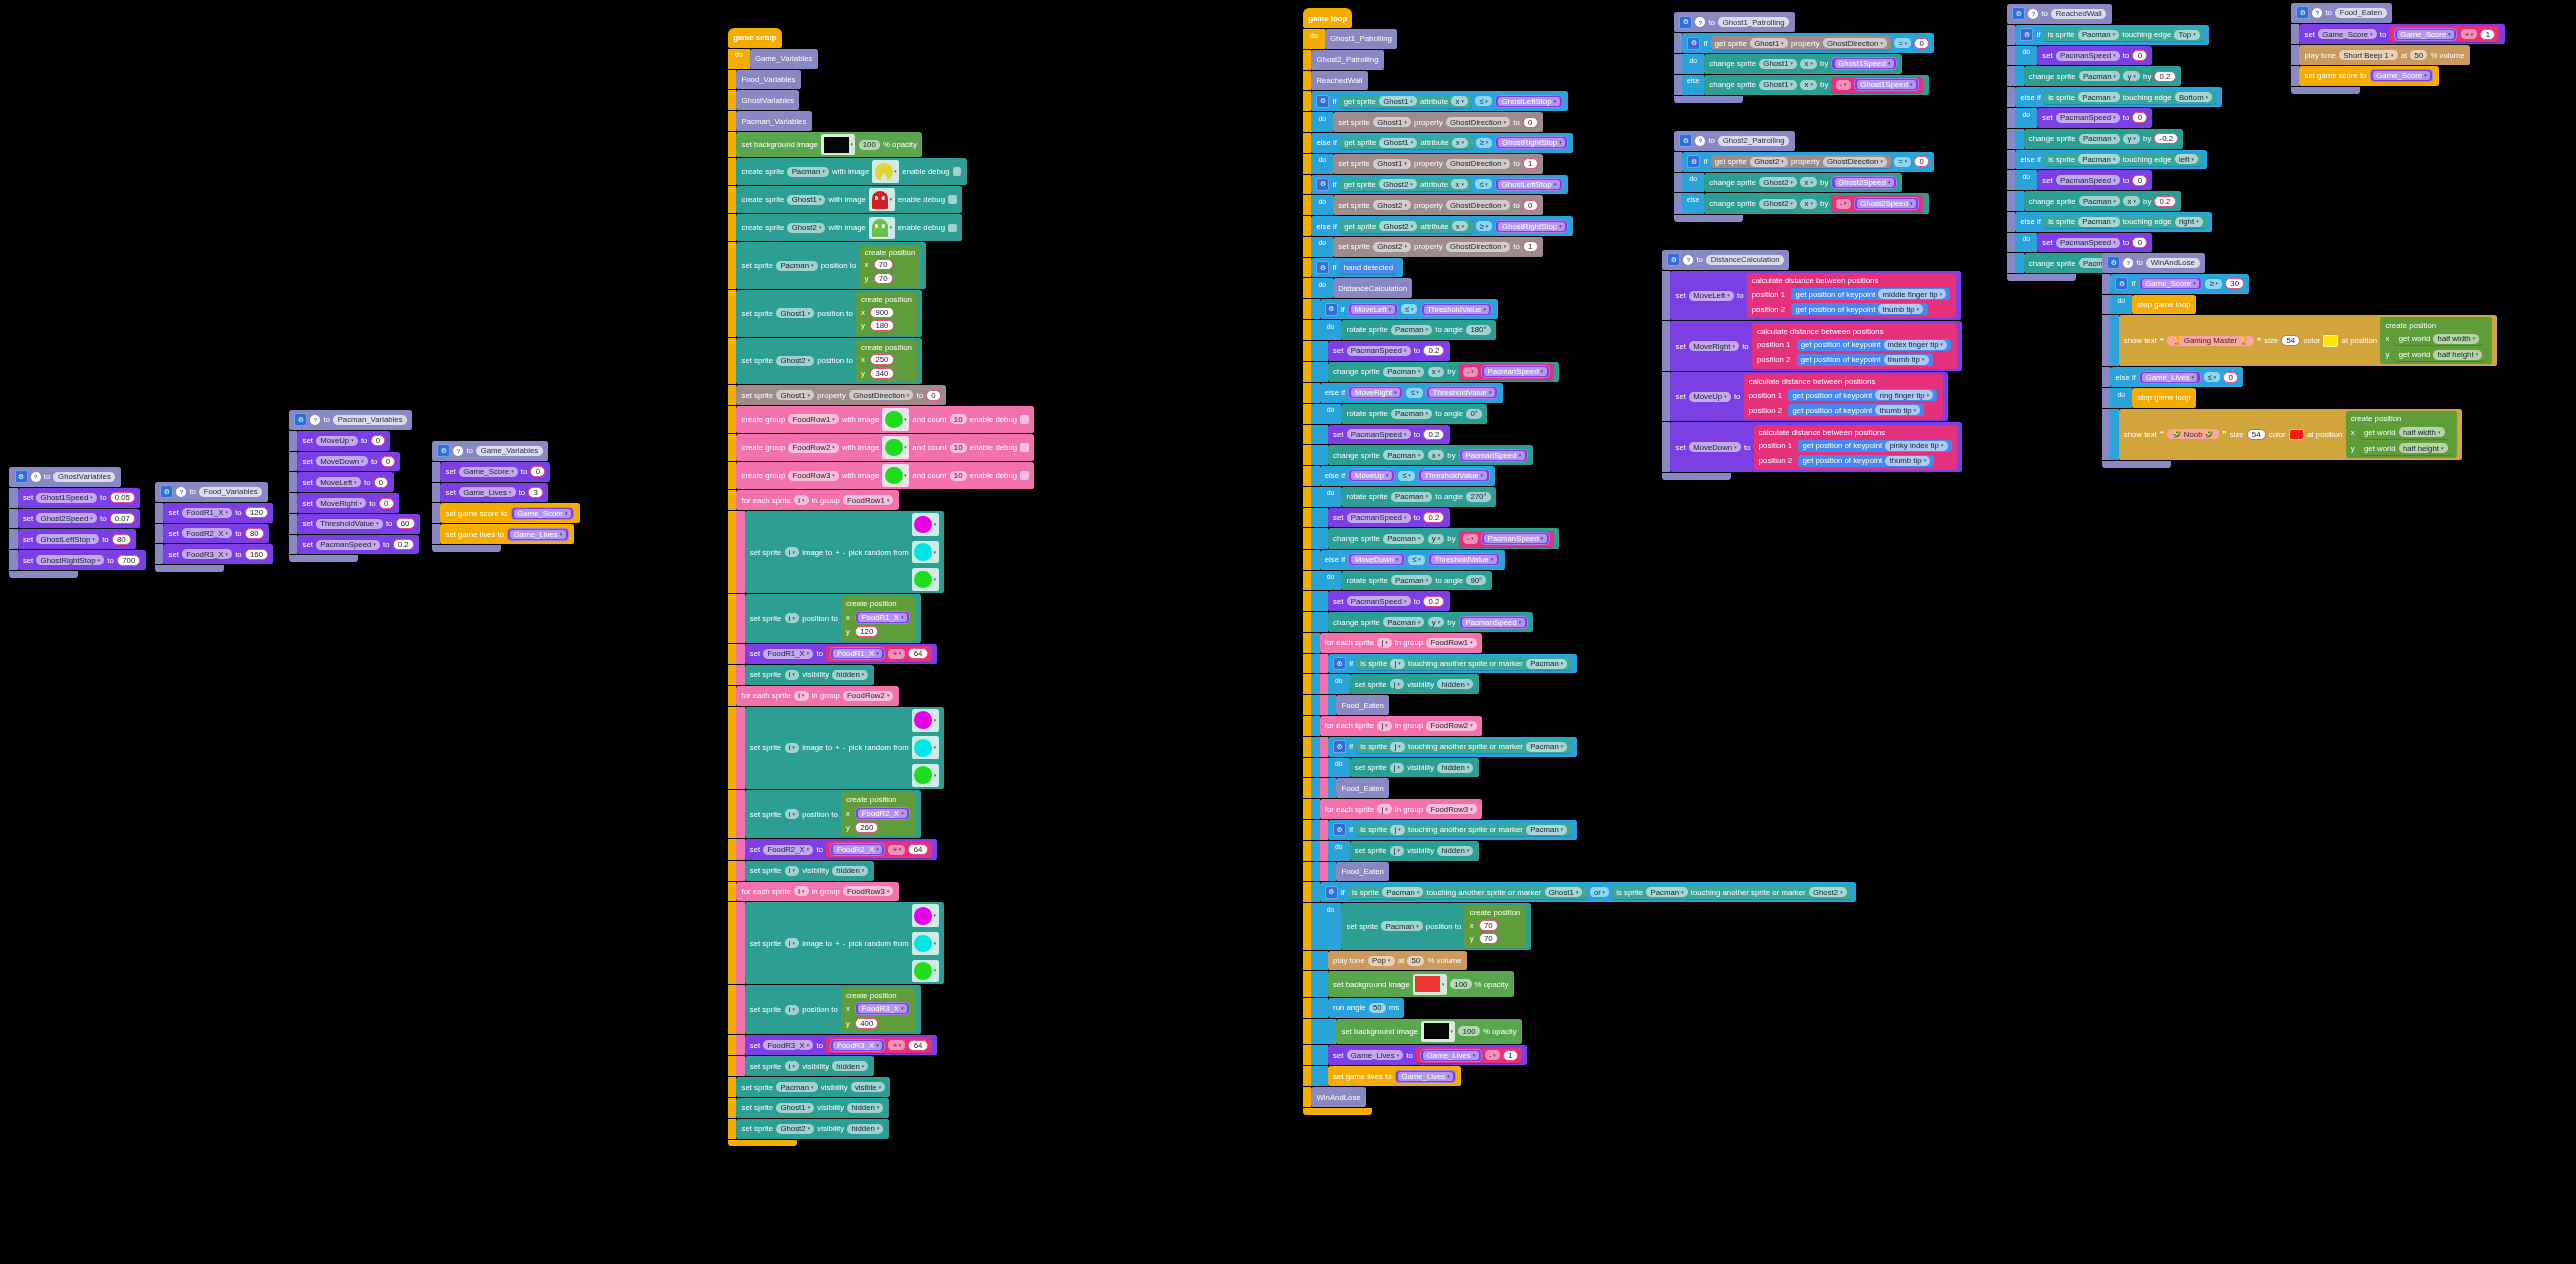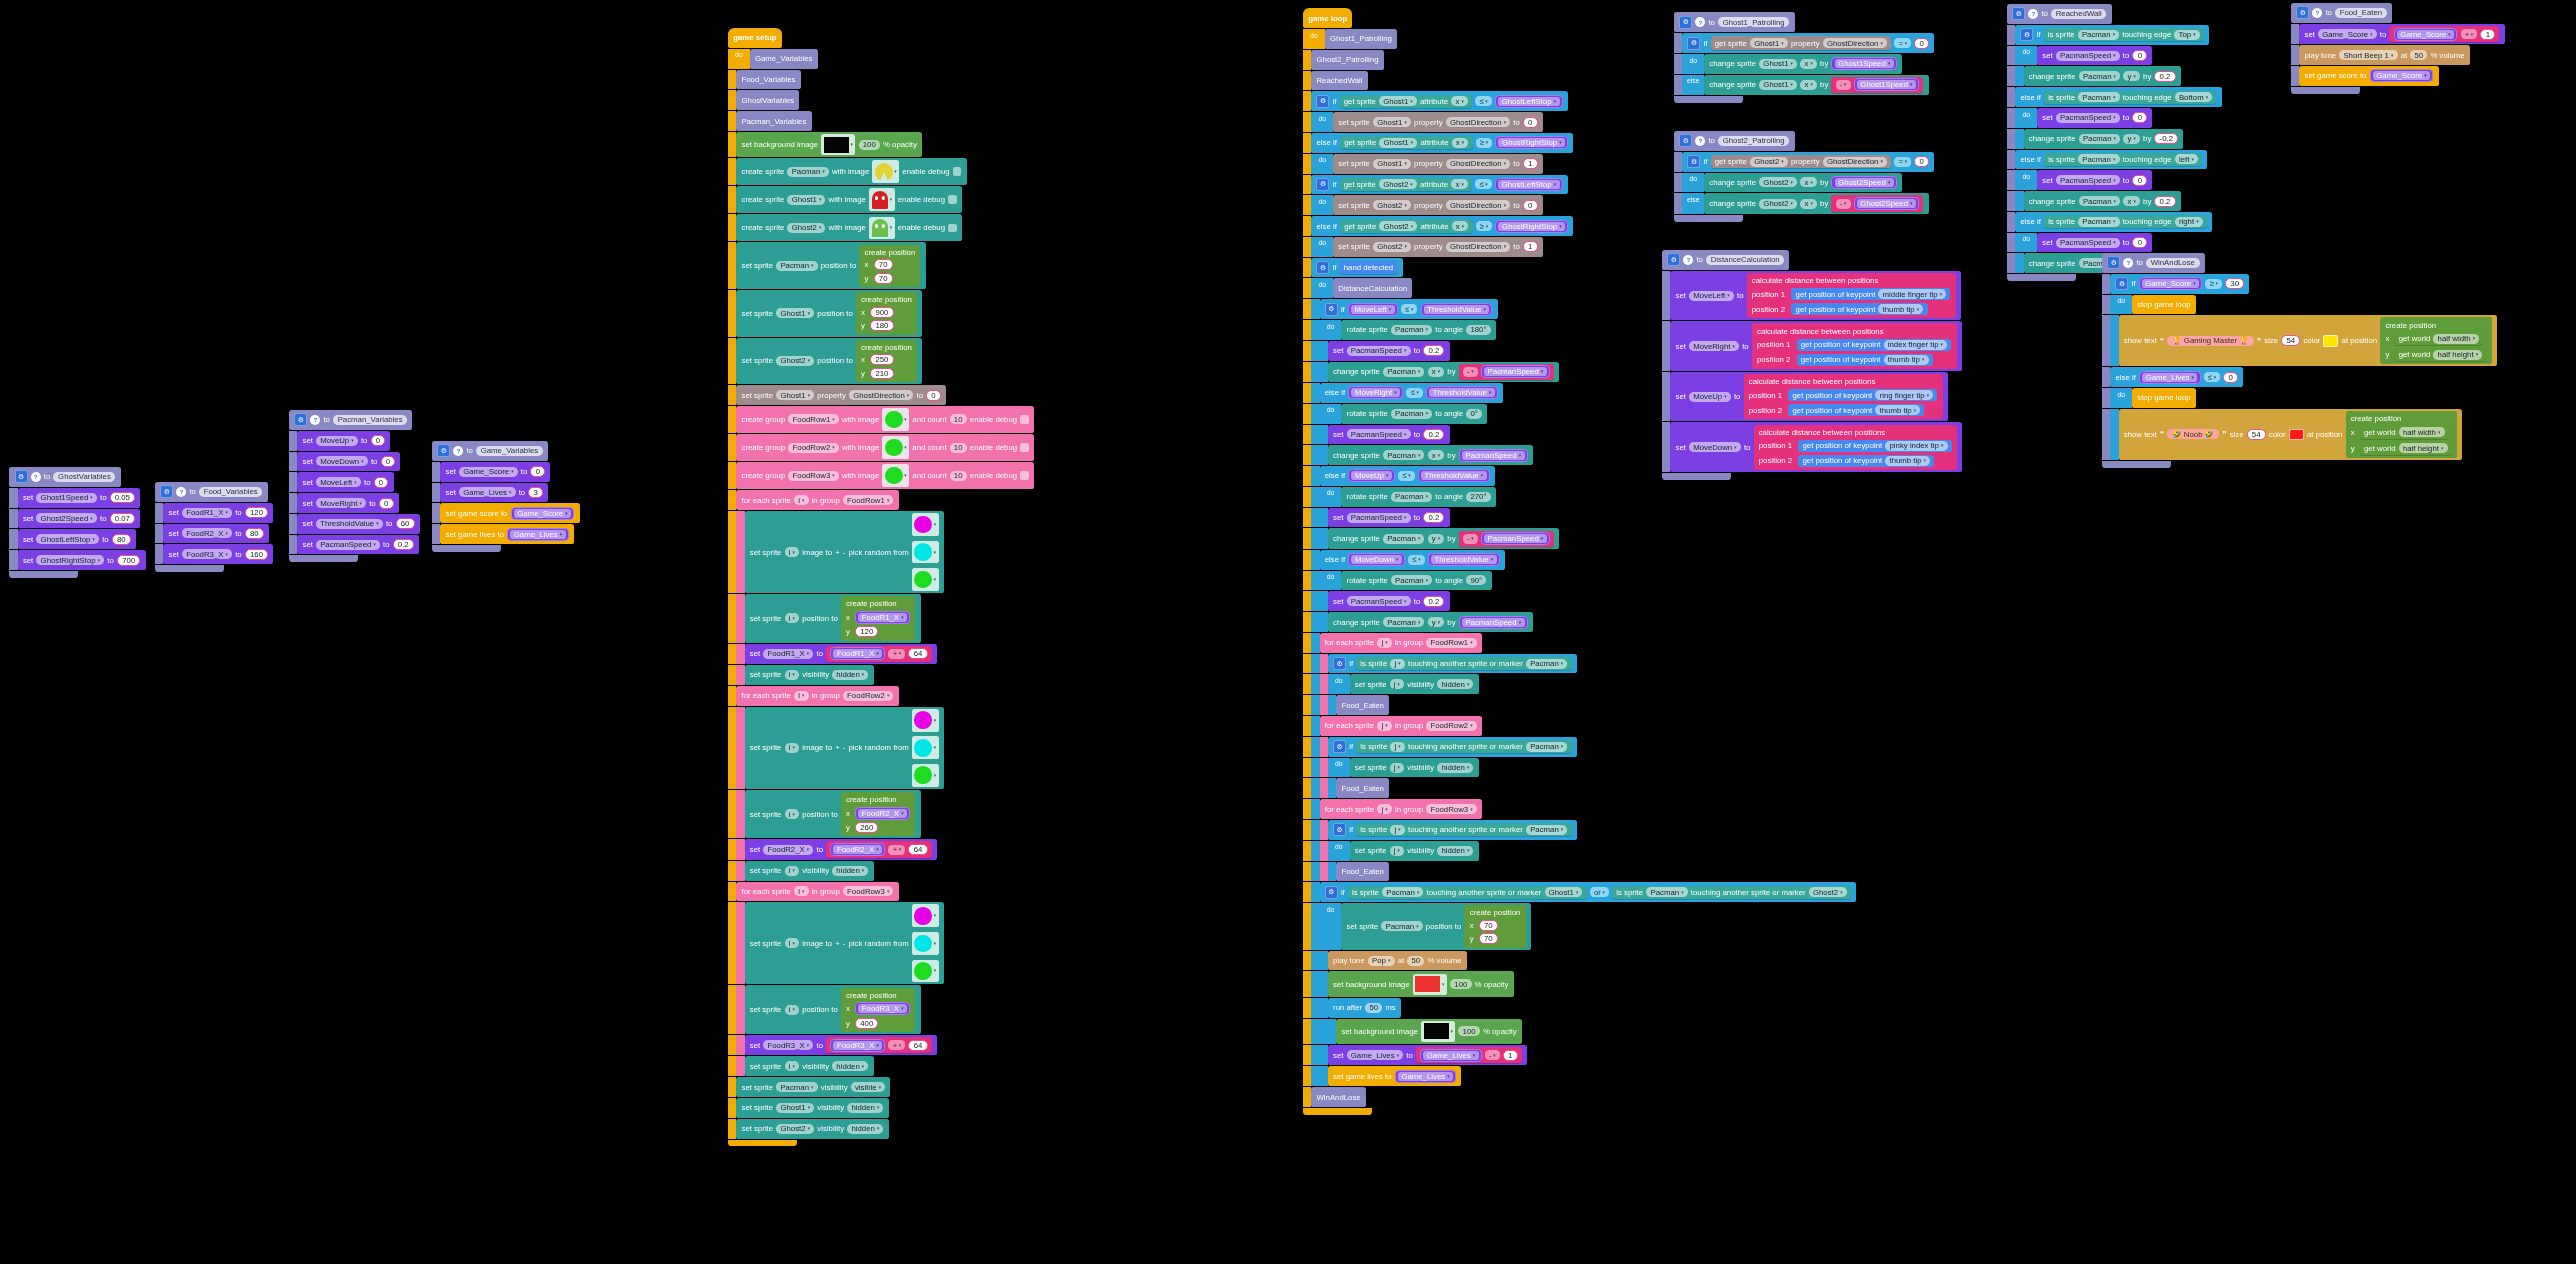--- a/index.html
+++ b/index.html
@@ -456,21 +456,21 @@
           </span>
           <span class="st">position to</span>
           <span class="spos" style="background: rgb(95, 156, 58);">
             <span class="st">create position</span>
             <span class="pr">
               <span class="st pl">x</span>
               <span class="snum">250</span>
             </span>
             <span class="pr">
               <span class="st pl">y</span>
-              <span class="snum">210</span>
+              <span class="snum">340</span>
             </span>
           </span>
         </span>
       </div>
       <div class="row">
         <span class="band" style="background: rgb(243, 172, 0);"></span>
         <span class="body" style="background: rgb(158, 139, 139);">
           <span class="st">set sprite</span>
           <span class="sdd">
             <span>Ghost1</span>
@@ -1745,21 +1745,21 @@
           </span>
           <span class="spill">100</span>
           <span class="st">% opacity</span>
         </span>
       </div>
       <div class="row">
         <span class="band" style="background: rgb(243, 172, 0);"></span>
         <span class="band" style="background: rgb(41, 163, 217);"></span>
         <span class="band" style="background: rgb(41, 163, 217);"></span>
         <span class="body" style="background: rgb(41, 163, 217);">
-          <span class="st">run after</span>
+          <span class="st">run angle</span>
           <span class="spill">50</span>
           <span class="st">ms</span>
         </span>
       </div>
       <div class="row">
         <span class="band" style="background: rgb(243, 172, 0);"></span>
         <span class="band" style="background: rgb(41, 163, 217);"></span>
         <span class="band" style="background: rgb(41, 163, 217);"></span>
         <span class="band" style="background: rgb(41, 163, 217);"></span>
         <span class="body" style="background: rgb(90, 166, 78);">

